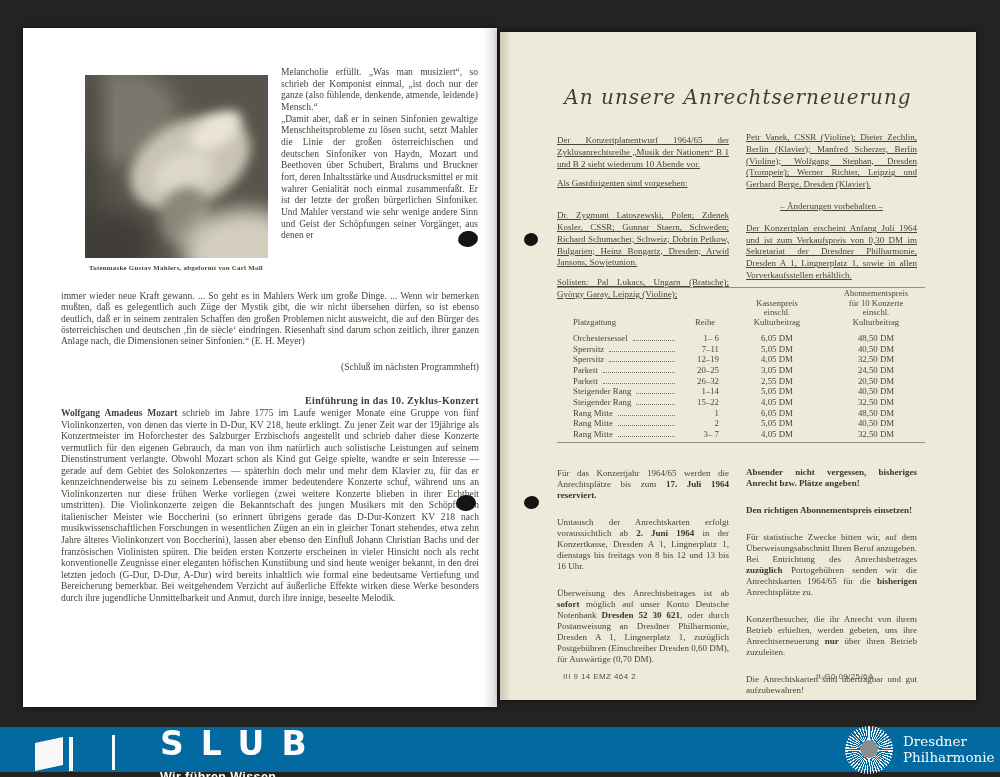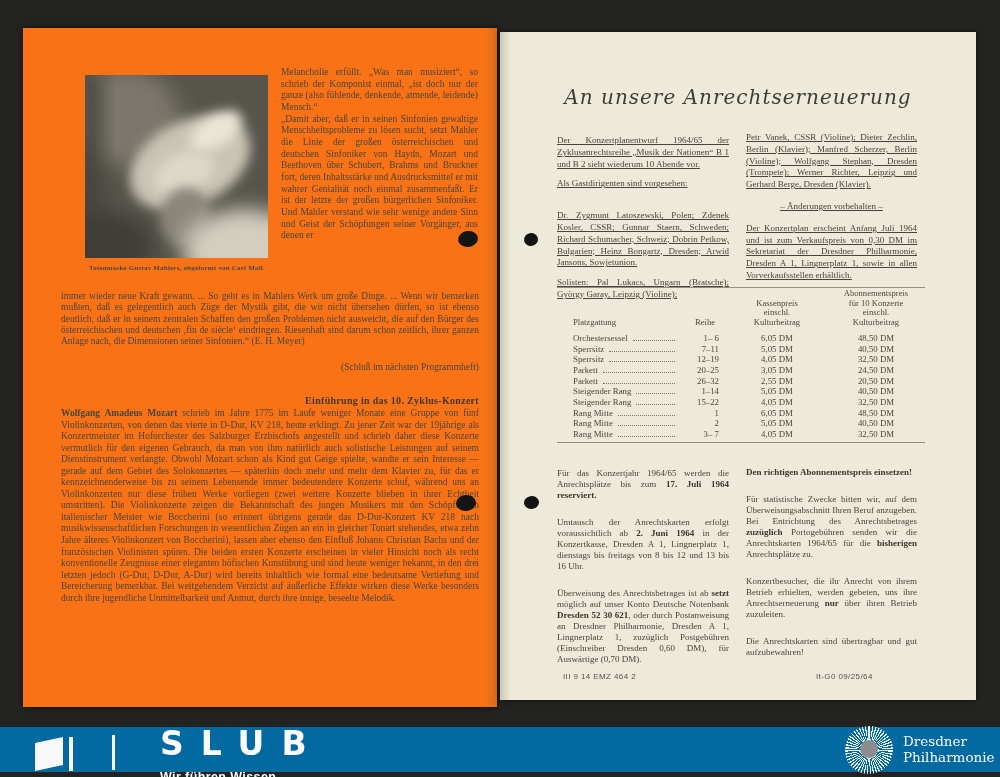--- a/index.html
+++ b/index.html
@@ -2,21 +2,21 @@
 <html><head>
 <meta charset="utf-8">
 <style>
   html,body{margin:0;padding:0;}
   body{
     width:1000px;height:777px;position:relative;overflow:hidden;
     background:#232321;
     font-family:"Liberation Serif", serif;
     color:#48443b;
   }
-  .page{position:absolute;background:#f97316;box-shadow:0 0 6px rgba(0,0,0,.6);}
+  .page{position:absolute;background:#ffffff;box-shadow:0 0 6px rgba(0,0,0,.6);}
   #page-left{left:23px;top:28px;width:474px;height:679px;}
   #page-right{left:500px;top:32px;width:476px;height:668px;background:#edead9;}
   #page-left::after{content:"";position:absolute;right:0;top:0;bottom:0;width:14px;
     background:linear-gradient(to right, rgba(90,80,55,0), rgba(90,80,55,.20));}
   #page-right::before{content:"";position:absolute;left:0;top:0;bottom:0;width:11px;
     background:linear-gradient(to right, rgba(90,80,55,.22), rgba(90,80,55,0));}
 
   .abs{position:absolute;}
   .justify{text-align:justify;text-justify:inter-word;}
   .pre{white-space:pre-line;}
@@ -265,24 +265,25 @@
         <div class="c-kassen">4,05 DM</div>
         <div class="c-abo">32,50 DM</div>
       </div>
   </div>
 
   <div class="abs rule rule2"></div>
 
   <div class="abs notes notes-a justify">
     <p><span>Für das Konzertjahr 1964/65 werden die Anrechtsplätze bis zum </span><b>17. Juli 1964 reserviert.</b></p>
     <p><span>Umtausch der Anrechtskarten erfolgt voraussichtlich ab </span><b>2. Juni 1964</b><span> in der Konzertkasse, Dresden A 1, Lingnerplatz 1, dienstags bis freitags von 8 bis 12 und 13 bis 16 Uhr.</span></p>
-    <p><span>Überweisung des Anrechtsbetrages ist ab </span><b>setzt</b><span> möglich auf unser Konto Deutsche Notenbank </span><b>Dresden 52 30 621</b><span>, oder durch Postanweisung an Dresdner Philharmonie, Dresden A 1, Lingnerplatz 1, zuzüglich Postgebühren (Einschreiber Dresden 0,60 DM), für Auswärtige (0,70 DM).</span></p>
+    <p><span>Überweisung des Anrechtsbetrages ist ab </span><b>sofort</b><span> möglich auf unser Konto Deutsche Notenbank </span><b>Dresden 52 30 621</b><span>, oder durch Postanweisung an Dresdner Philharmonie, Dresden A 1, Lingnerplatz 1, zuzüglich Postgebühren (Einschreiber Dresden 0,60 DM), für Auswärtige (0,70 DM).</span></p>
   </div>
 
   <div class="abs notes notes-b justify">
+    <p style="margin-bottom:4px"><b>Absender nicht vergessen, bisheriges Anrecht bzw. Plätze angeben!</b></p>
     <p><b>Den richtigen Abonnementspreis einsetzen!</b></p>
     <p style="margin-bottom:2px"><span>Für statistische Zwecke bitten wir, auf dem Überweisungsabschnitt Ihren Beruf anzugeben. Bei Entrichtung des Anrechtsbetrages </span><b>zuzüglich</b><span> Portogebühren senden wir die Anrechtskarten 1964/65 für die </span><b>bisherigen</b><span> Anrechtsplätze zu.</span></p>
     <p><span>Konzertbesucher, die ihr Anrecht von ihrem Betrieb erhielten, werden gebeten, uns ihre Anrechtserneuerung </span><b>nur</b><span> über ihren Betrieb zuzuleiten.</span></p>
     <p>Die Anrechtskarten sind übertragbar und gut aufzubewahren!</p>
   </div>
 
   <div class="abs print-code code-a">III 9 14 EMZ 464 2</div>
   <div class="abs print-code code-b">It-G0 09/25/64</div>
 </div>
 

